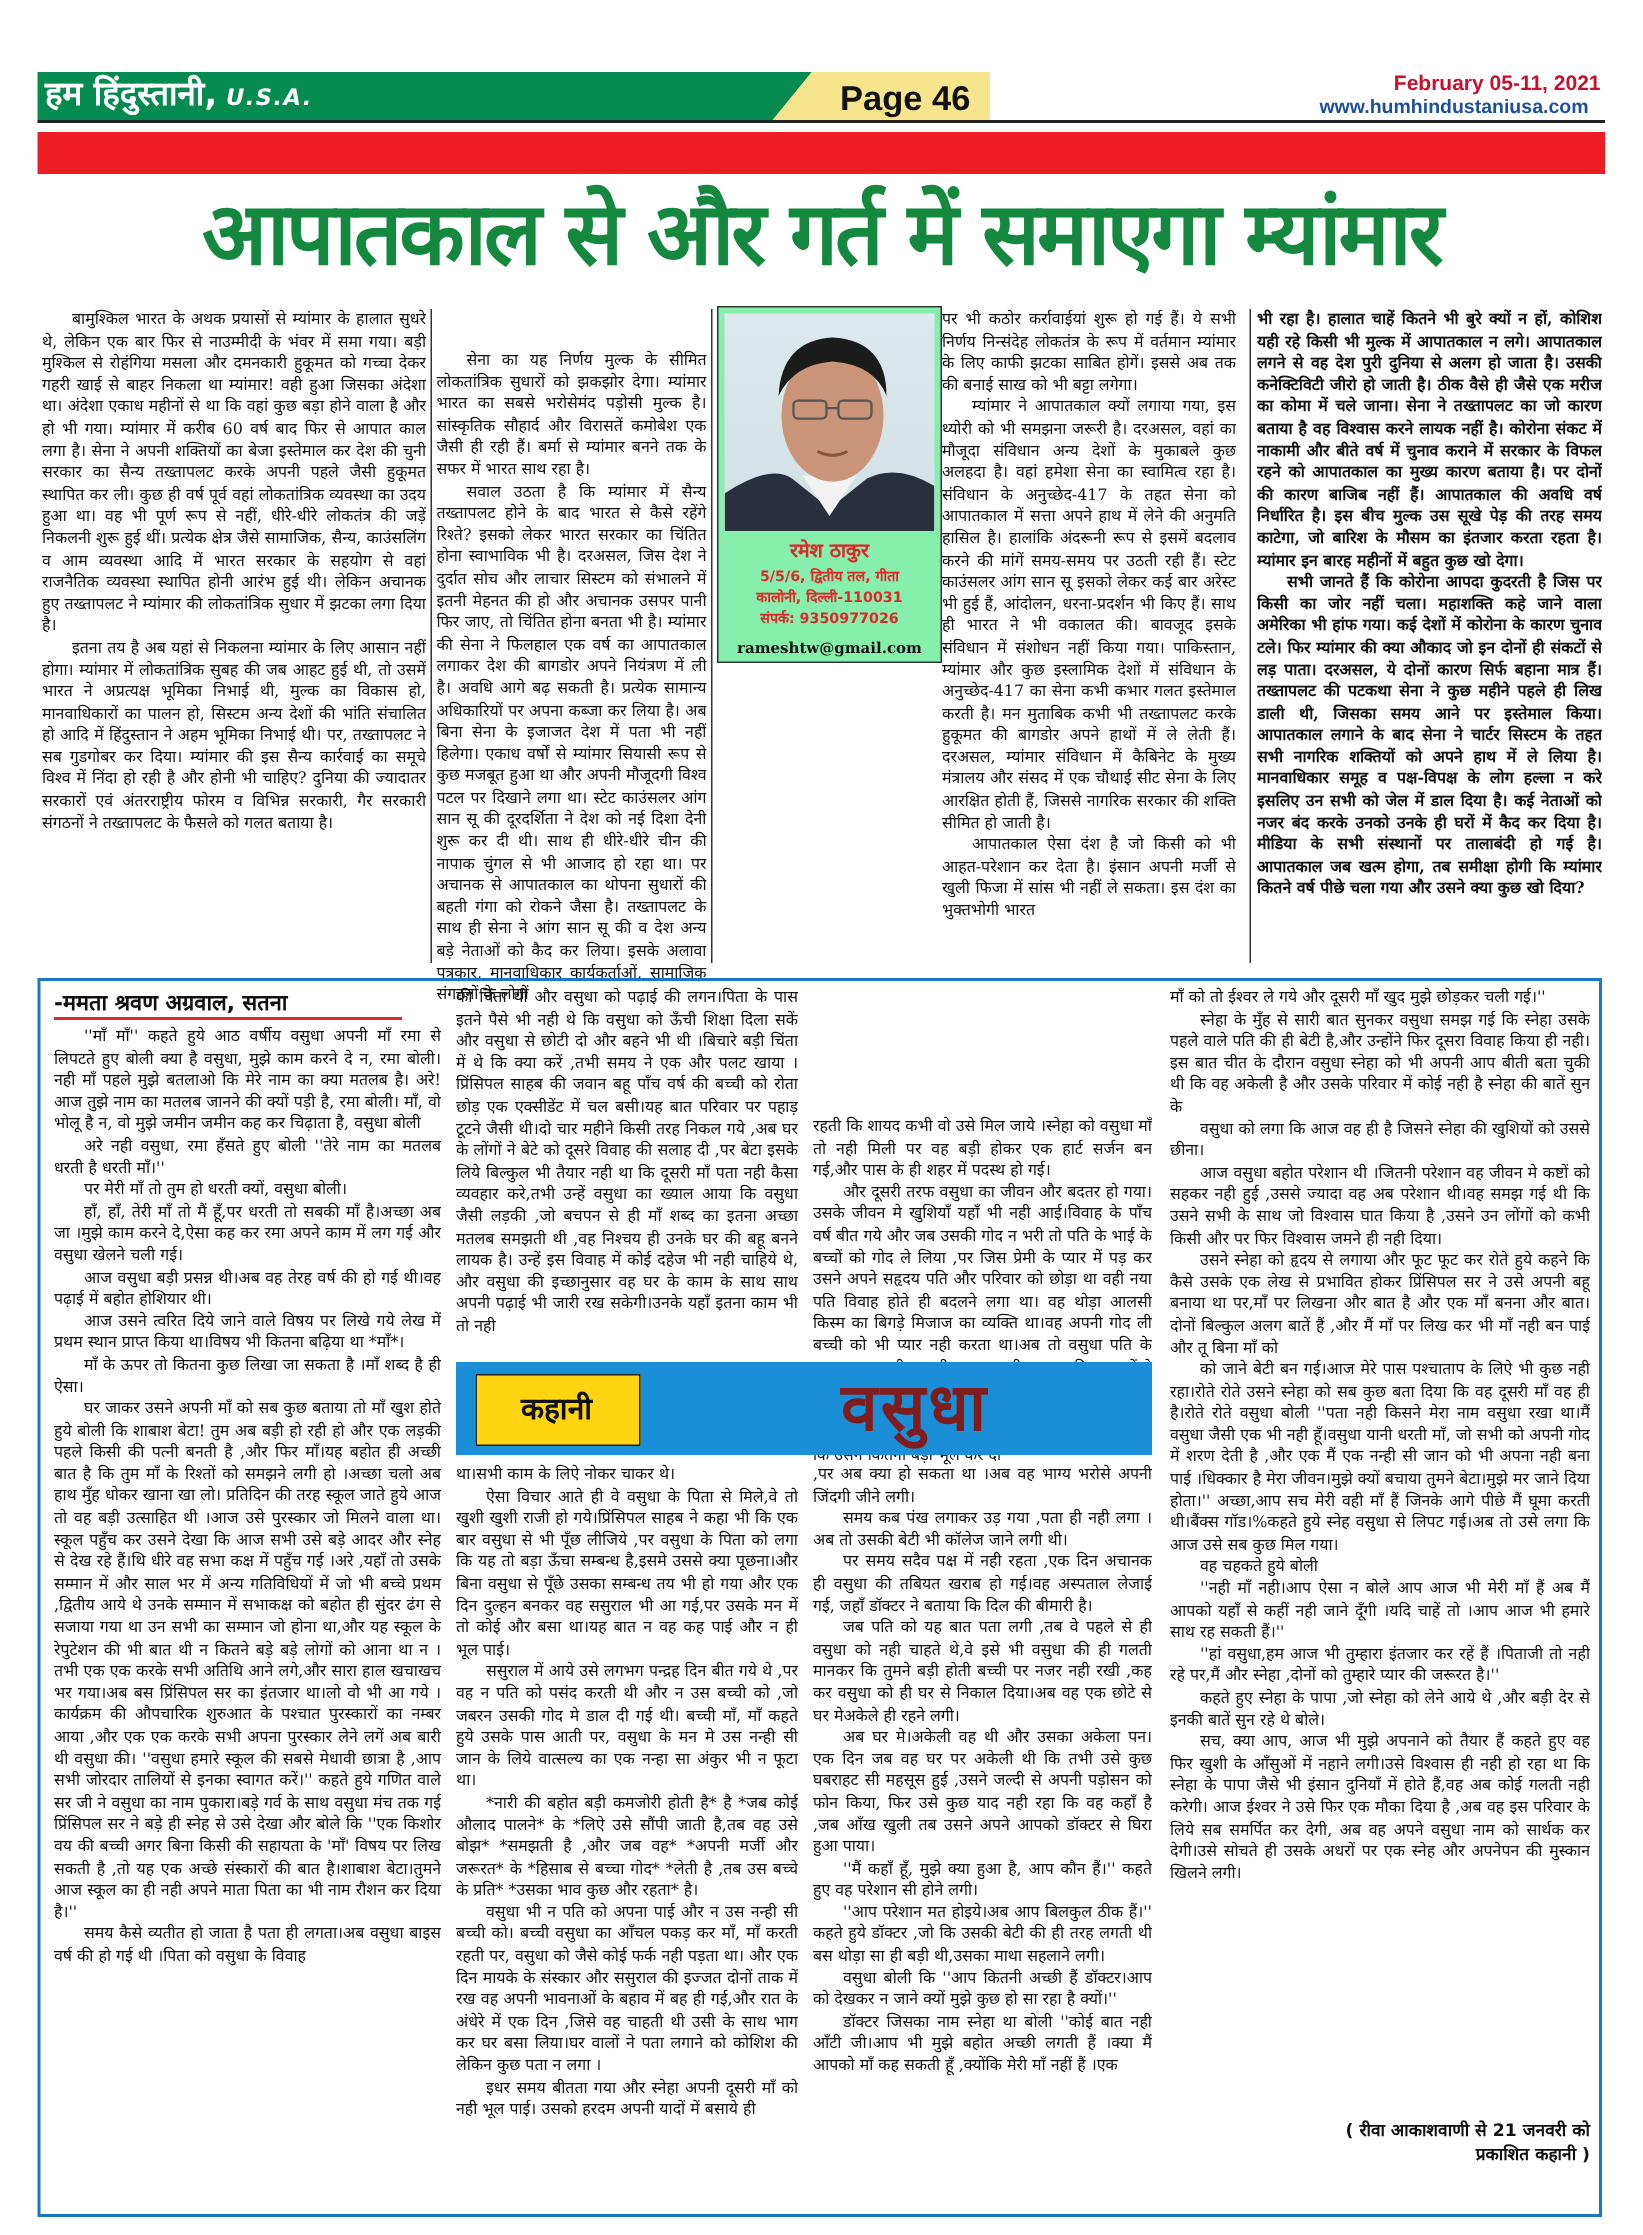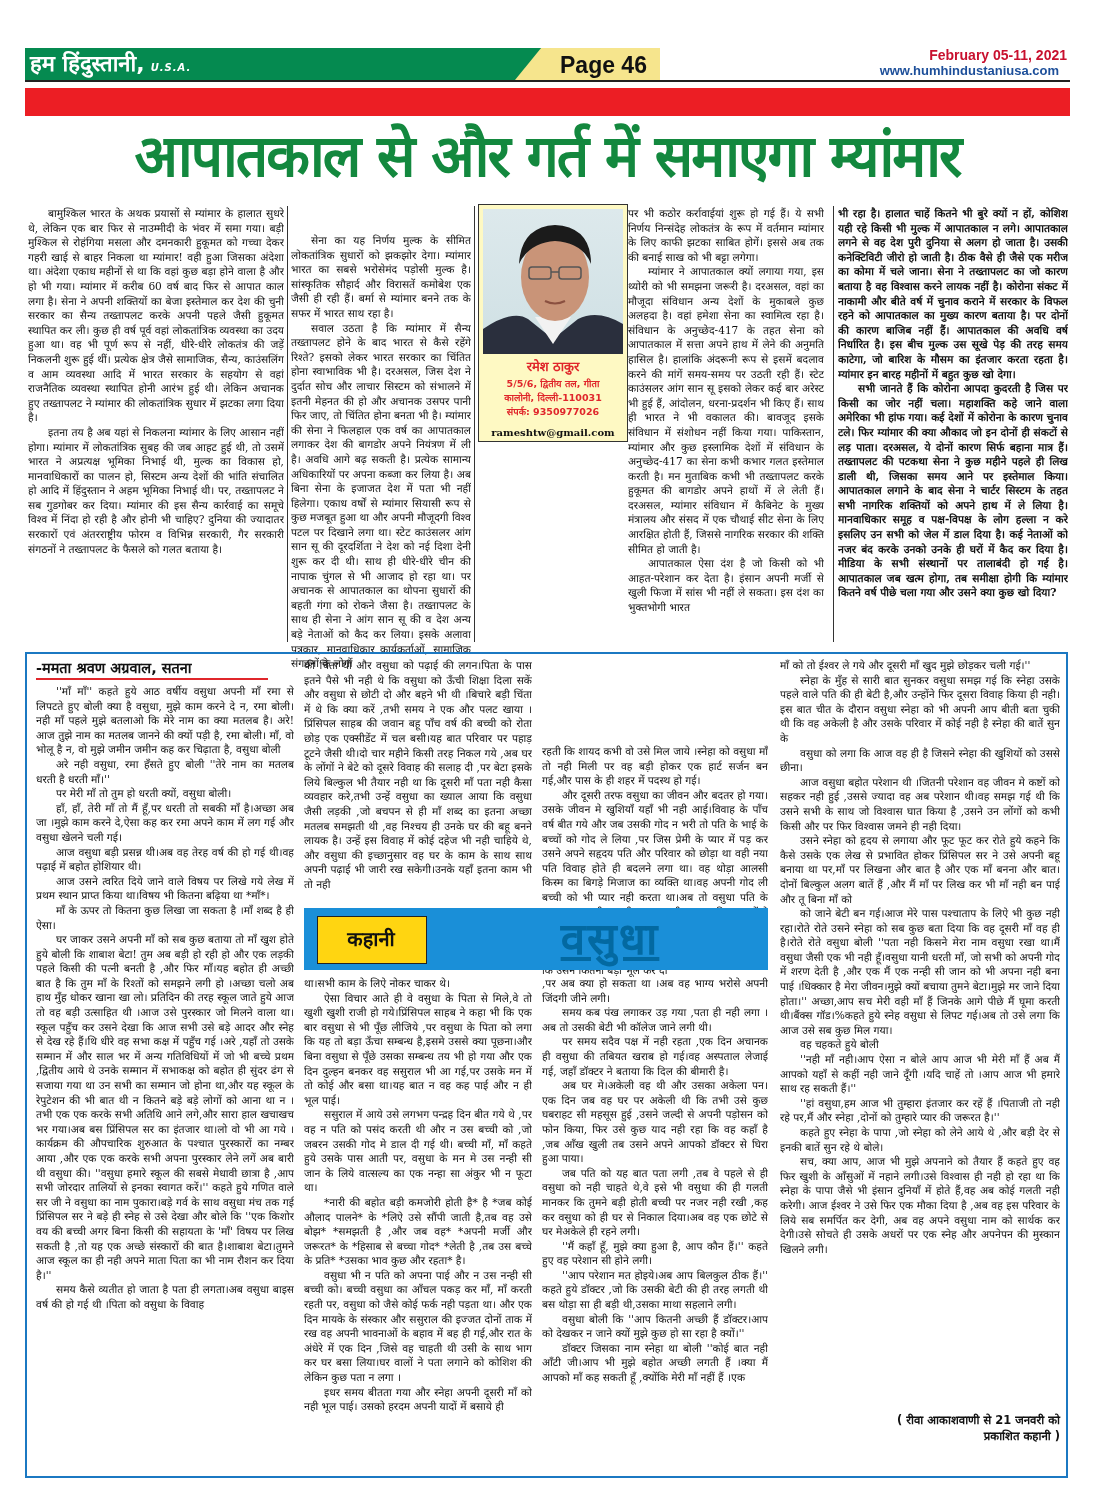--- a/index.html
+++ b/index.html
@@ -2,47 +2,47 @@
 <html><head>
 <meta charset="utf-8">
 <style>
   html,body{margin:0;padding:0;background:#fff;}
   body{width:1095px;height:1490px;position:relative;overflow:hidden;font-family:"DejaVu Serif",serif;color:#111;}
   .abs{position:absolute;}
   
   #hdr-green{left:25px;top:48px;width:520px;height:32px;background:#058a50;}
   #hdr-tab{left:515px;top:48px;width:145px;height:32px;background:#f6e58d;clip-path:polygon(18% 0,100% 0,100% 100%,0 100%);}
   #brand{left:30px;top:48px;height:32px;line-height:32px;color:#fff;font-family:"DejaVu Sans",sans-serif;font-weight:bold;font-size:22px;white-space:nowrap;}
-  #brand .usa{font-style:italic;font-size:10px;margin-left:6px;letter-spacing:1px;}
+  #brand .usa{font-style:italic;font-size:15px;margin-left:6px;letter-spacing:1px;}
   #page-num{left:560px;top:48px;width:100px;height:24px;line-height:34px;font-family:"Liberation Sans",sans-serif;font-weight:bold;font-size:23px;color:#111;}
   #date{right:28px;top:47px;font-family:"Liberation Sans",sans-serif;font-weight:bold;font-size:14px;color:#c8102e;text-align:left;}
   #url{right:36px;top:63px;font-family:"Liberation Sans",sans-serif;font-weight:bold;font-size:13px;color:#1d4f9a;text-align:right;}
   #hdr-rule{left:25px;top:80px;width:1045px;height:2px;background:#222;}
   #red-band{left:25px;top:88px;width:1045px;height:28px;background:#ec1e24;}
   
   #headline{left:25px;top:118px;width:1045px;height:76px;text-align:center;color:#13883e;font-family:"DejaVu Sans",sans-serif;font-weight:bold;font-size:58px;line-height:76px;letter-spacing:-2px;white-space:nowrap;transform:scaleX(0.98);}
   
   .col{position:absolute;font-size:10.6px;line-height:14.6px;text-align:justify;overflow:hidden;font-family:"DejaVu Serif",serif;}
   .col p{margin:0;text-indent:20px;}
   .vline{position:absolute;width:1px;background:#333;}
   
-  #photo-box{left:478px;top:204px;width:148px;height:236px;border:1px solid #333;background:#fef9c3;}
+  #photo-box{left:478px;top:204px;width:148px;height:236px;border:1px solid #333;background:#86efac;}
   #photo{position:absolute;left:4px;top:4px;width:140px;height:145px;background:linear-gradient(#dde9ec,#cfe0e4);overflow:hidden;}
   #author-name{position:absolute;left:0;top:152px;width:148px;text-align:center;color:#e0262b;font-weight:bold;font-size:13px;font-family:"DejaVu Sans",sans-serif;}
   .author-line{position:absolute;left:0;width:148px;text-align:center;color:#e0262b;font-size:9.5px;font-family:"DejaVu Sans",sans-serif;font-weight:bold;}
   #author-email{position:absolute;left:0;top:222px;width:148px;text-align:center;color:#111;font-size:10px;font-weight:bold;font-family:"DejaVu Serif",serif;}
   
   #story-box{left:25px;top:652px;width:1043px;height:826px;border:2px solid #1b78c2;box-sizing:border-box;}
   #story-author{left:36px;top:657px;width:232px;font-family:"DejaVu Sans",sans-serif;font-weight:bold;font-size:14.5px;color:#111;}
   #story-author-rule{left:36px;top:678px;width:232px;height:2px;background:#e0262b;}
   
   #banner{left:304px;top:908px;width:464px;height:62px;background:#1a8fd8;}
   #kahani-box{left:317px;top:916px;width:108px;height:46px;background:#ffd511;border:1px solid #222;}
   #kahani{left:317px;top:916px;width:108px;height:46px;line-height:46px;text-align:center;font-family:"DejaVu Sans",sans-serif;font-weight:bold;font-size:20px;color:#111;}
-  #vasudha{left:500px;top:908px;width:220px;height:62px;line-height:62px;text-align:center;font-family:"DejaVu Sans",sans-serif;font-weight:bold;font-size:44px;color:#0369a1;letter-spacing:2px;text-decoration:underline;}
+  #vasudha{left:500px;top:908px;width:220px;height:62px;line-height:62px;text-align:center;font-family:"DejaVu Sans",sans-serif;font-weight:bold;font-size:44px;color:#7f1d1d;letter-spacing:2px;}
   #credit{left:790px;top:1412px;width:270px;text-align:right;font-family:"DejaVu Sans",sans-serif;font-weight:bold;font-size:11.5px;line-height:16px;}
 </style>
 </head>
 <body>
 
 <div class="abs" id="hdr-green"></div>
 <div class="abs" id="hdr-tab"></div>
 <div class="abs" id="brand"><span>हम हिंदुस्तानी,</span><span class="usa">U.S.A.</span></div>
 <div class="abs" id="page-num">Page 46</div>
 <div class="abs" id="date">February 05-11, 2021</div>
@@ -128,22 +128,22 @@
     <p>ऐसा विचार आते ही वे वसुधा के पिता से मिले,वे तो खुशी खुशी राजी हो गये।प्रिंसिपल साहब ने कहा भी कि एक बार वसुधा से भी पूँछ लीजिये ,पर वसुधा के पिता को लगा कि यह तो बड़ा ऊँचा सम्बन्ध है,इसमे उससे क्या पूछना।और बिना वसुधा से पूँछे उसका सम्बन्ध तय भी हो गया और एक दिन दुल्हन बनकर वह ससुराल भी आ गई,पर उसके मन में तो कोई और बसा था।यह बात न वह कह पाई और न ही भूल पाई।</p>
     <p>ससुराल में आये उसे लगभग पन्द्रह दिन बीत गये थे ,पर वह न पति को पसंद करती थी और न उस बच्ची को ,जो जबरन उसकी गोद मे डाल दी गई थी। बच्ची माँ, माँ कहते हुये उसके पास आती पर, वसुधा के मन मे उस नन्ही सी जान के लिये वात्सल्य का एक नन्हा सा अंकुर भी न फूटा था।</p>
     <p>*नारी की बहोत बड़ी कमजोरी होती है* है *जब कोई औलाद पालने* के *लिऐ उसे सौंपी जाती है,तब वह उसे बोझ* *समझती है ,और जब वह* *अपनी मर्जी और जरूरत* के *हिसाब से बच्चा गोद* *लेती है ,तब उस बच्चे के प्रति* *उसका भाव कुछ और रहता* है।</p>
     <p>वसुधा भी न पति को अपना पाई और न उस नन्ही सी बच्ची को। बच्ची वसुधा का आँचल पकड़ कर माँ, माँ करती रहती पर, वसुधा को जैसे कोई फर्क नही पड़ता था। और एक दिन मायके के संस्कार और ससुराल की इज्जत दोनों ताक में रख वह अपनी भावनाओं के बहाव में बह ही गई,और रात के अंधेरे में एक दिन ,जिसे वह चाहती थी उसी के साथ भाग कर घर बसा लिया।घर वालों ने पता लगाने को कोशिश की लेकिन कुछ पता न लगा ।</p>
     <p>इधर समय बीतता गया और स्नेहा अपनी दूसरी माँ को नही भूल पाई। उसको हरदम अपनी यादों में बसाये ही</p>
   </div>
 <div class="col" id="scol2b" style="left:542px;top:976px;width:226px;height:500px;">
     <p style="text-indent: 0px;">,पर अब क्या हो सकता था ।अब वह भाग्य भरोसे अपनी जिंदगी जीने लगी।</p>
     <p>समय कब पंख लगाकर उड़ गया ,पता ही नही लगा ।अब तो उसकी बेटी भी कॉलेज जाने लगी थी।</p>
     <p>पर समय सदैव पक्ष में नही रहता ,एक दिन अचानक ही वसुधा की तबियत खराब हो गई।वह अस्पताल लेजाई गई, जहाँ डॉक्टर ने बताया कि दिल की बीमारी है।</p>
+    <p>जब पति को यह बात पता लगी ,तब वे पहले से ही वसुधा को नही चाहते थे,वे इसे भी वसुधा की ही गलती मानकर कि तुमने बड़ी होती बच्ची पर नजर नही रखी ,कह कर वसुधा को ही घर से निकाल दिया।अब वह एक छोटे से घर मेअकेले ही रहने लगी।</p>
     <p>अब घर मे।अकेली वह थी और उसका अकेला पन। एक दिन जब वह घर पर अकेली थी कि तभी उसे कुछ घबराहट सी महसूस हुई ,उसने जल्दी से अपनी पड़ोसन को फोन किया, फिर उसे कुछ याद नही रहा कि वह कहाँ है ,जब आँख खुली तब उसने अपने आपको डॉक्टर से घिरा हुआ पाया।</p>
-    <p>जब पति को यह बात पता लगी ,तब वे पहले से ही वसुधा को नही चाहते थे,वे इसे भी वसुधा की ही गलती मानकर कि तुमने बड़ी होती बच्ची पर नजर नही रखी ,कह कर वसुधा को ही घर से निकाल दिया।अब वह एक छोटे से घर मेअकेले ही रहने लगी।</p>
     <p>''मैं कहाँ हूँ, मुझे क्या हुआ है, आप कौन हैं।'' कहते हुए वह परेशान सी होने लगी।</p>
     <p>''आप परेशान मत होइये।अब आप बिलकुल ठीक हैं।'' कहते हुये डॉक्टर ,जो कि उसकी बेटी की ही तरह लगती थी बस थोड़ा सा ही बड़ी थी,उसका माथा सहलाने लगी।</p>
     <p>वसुधा बोली कि ''आप कितनी अच्छी हैं डॉक्टर।आप को देखकर न जाने क्यों मुझे कुछ हो सा रहा है क्यों।''</p>
     <p>डॉक्टर जिसका नाम स्नेहा था बोली ''कोई बात नही आँटी जी।आप भी मुझे बहोत अच्छी लगती हैं ।क्या मैं आपको माँ कह सकती हूँ ,क्योंकि मेरी माँ नहीं हैं ।एक</p>
   </div>
 <div class="col" id="scol3" style="left:780px;top:658px;width:280px;height:752px;">
     <p style="text-indent: 0px;">माँ को तो ईश्वर ले गये और दूसरी माँ खुद मुझे छोड़कर चली गई।''</p>
     <p>स्नेहा के मुँह से सारी बात सुनकर वसुधा समझ गई कि स्नेहा उसके पहले वाले पति की ही बेटी है,और उन्होंने फिर दूसरा विवाह किया ही नही।इस बात चीत के दौरान वसुधा स्नेहा को भी अपनी आप बीती बता चुकी थी कि वह अकेली है और उसके परिवार में कोई नही है स्नेहा की बातें सुन के</p>
     <p>वसुधा को लगा कि आज वह ही है जिसने स्नेहा की खुशियों को उससे छीना।</p>
     <p>आज वसुधा बहोत परेशान थी ।जितनी परेशान वह जीवन मे कष्टों को सहकर नही हुई ,उससे ज्यादा वह अब परेशान थी।वह समझ गई थी कि उसने सभी के साथ जो विश्वास घात किया है ,उसने उन लोंगों को कभी किसी और पर फिर विश्वास जमने ही नही दिया।</p>

